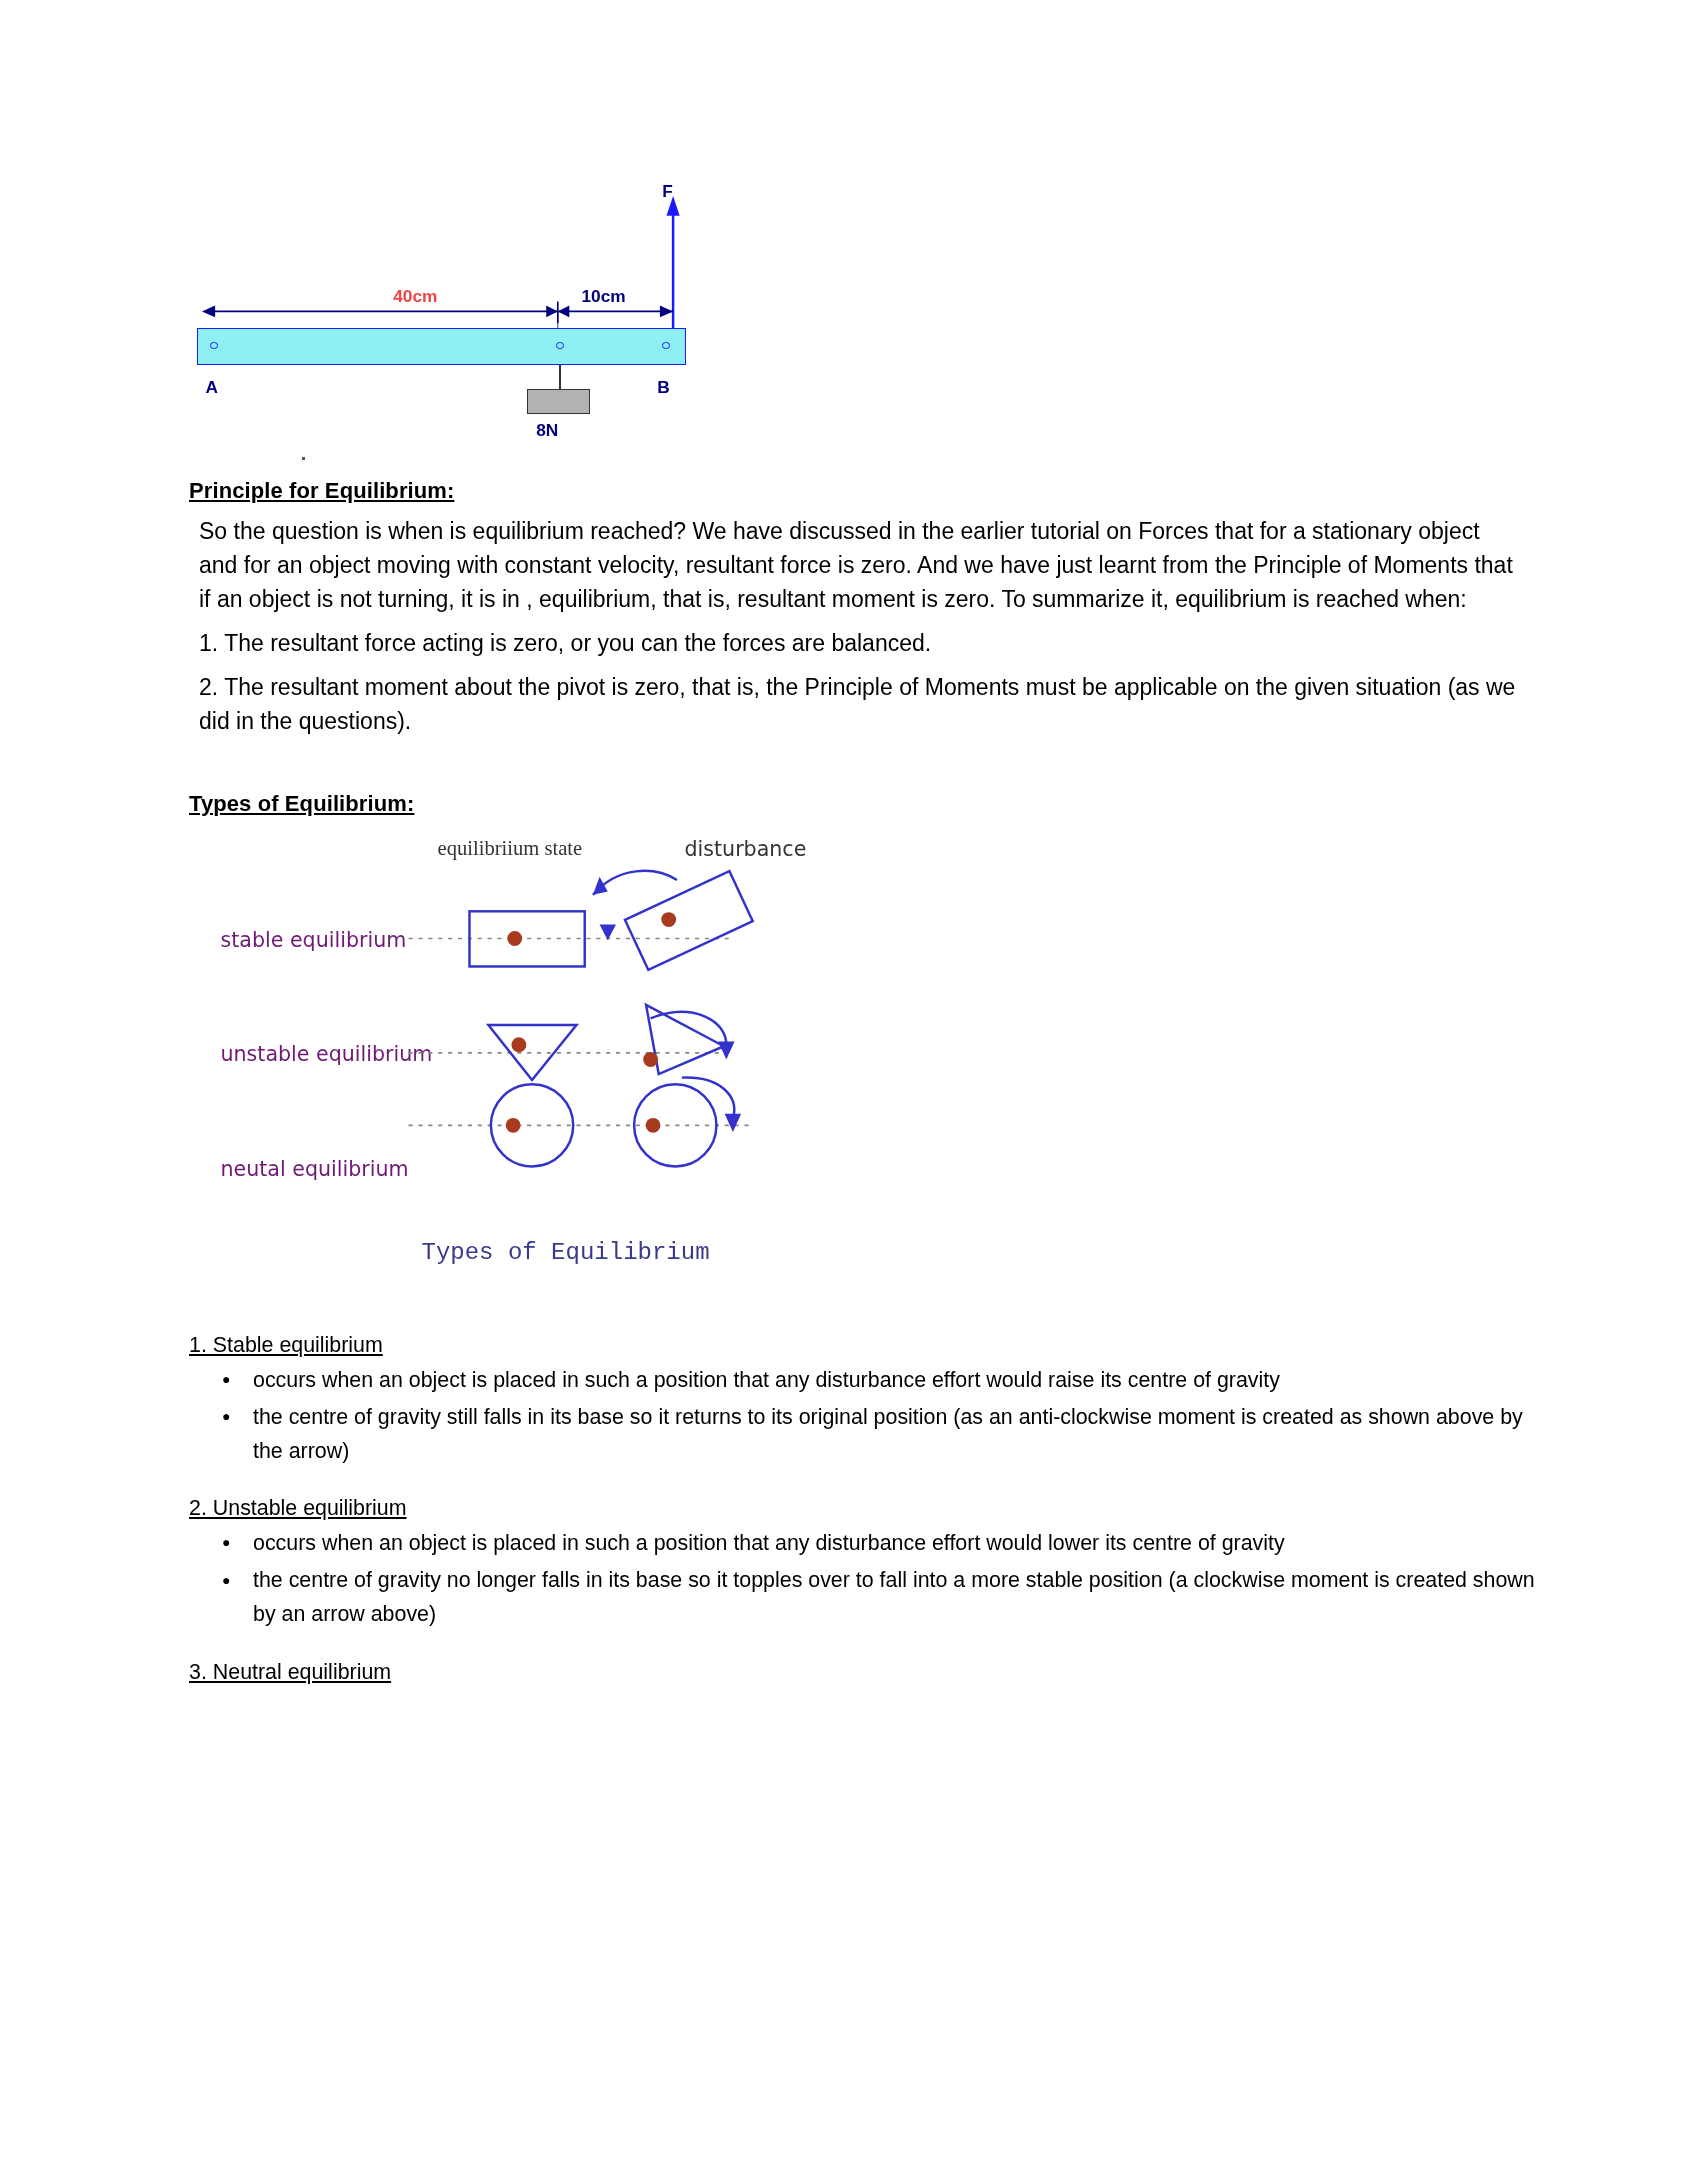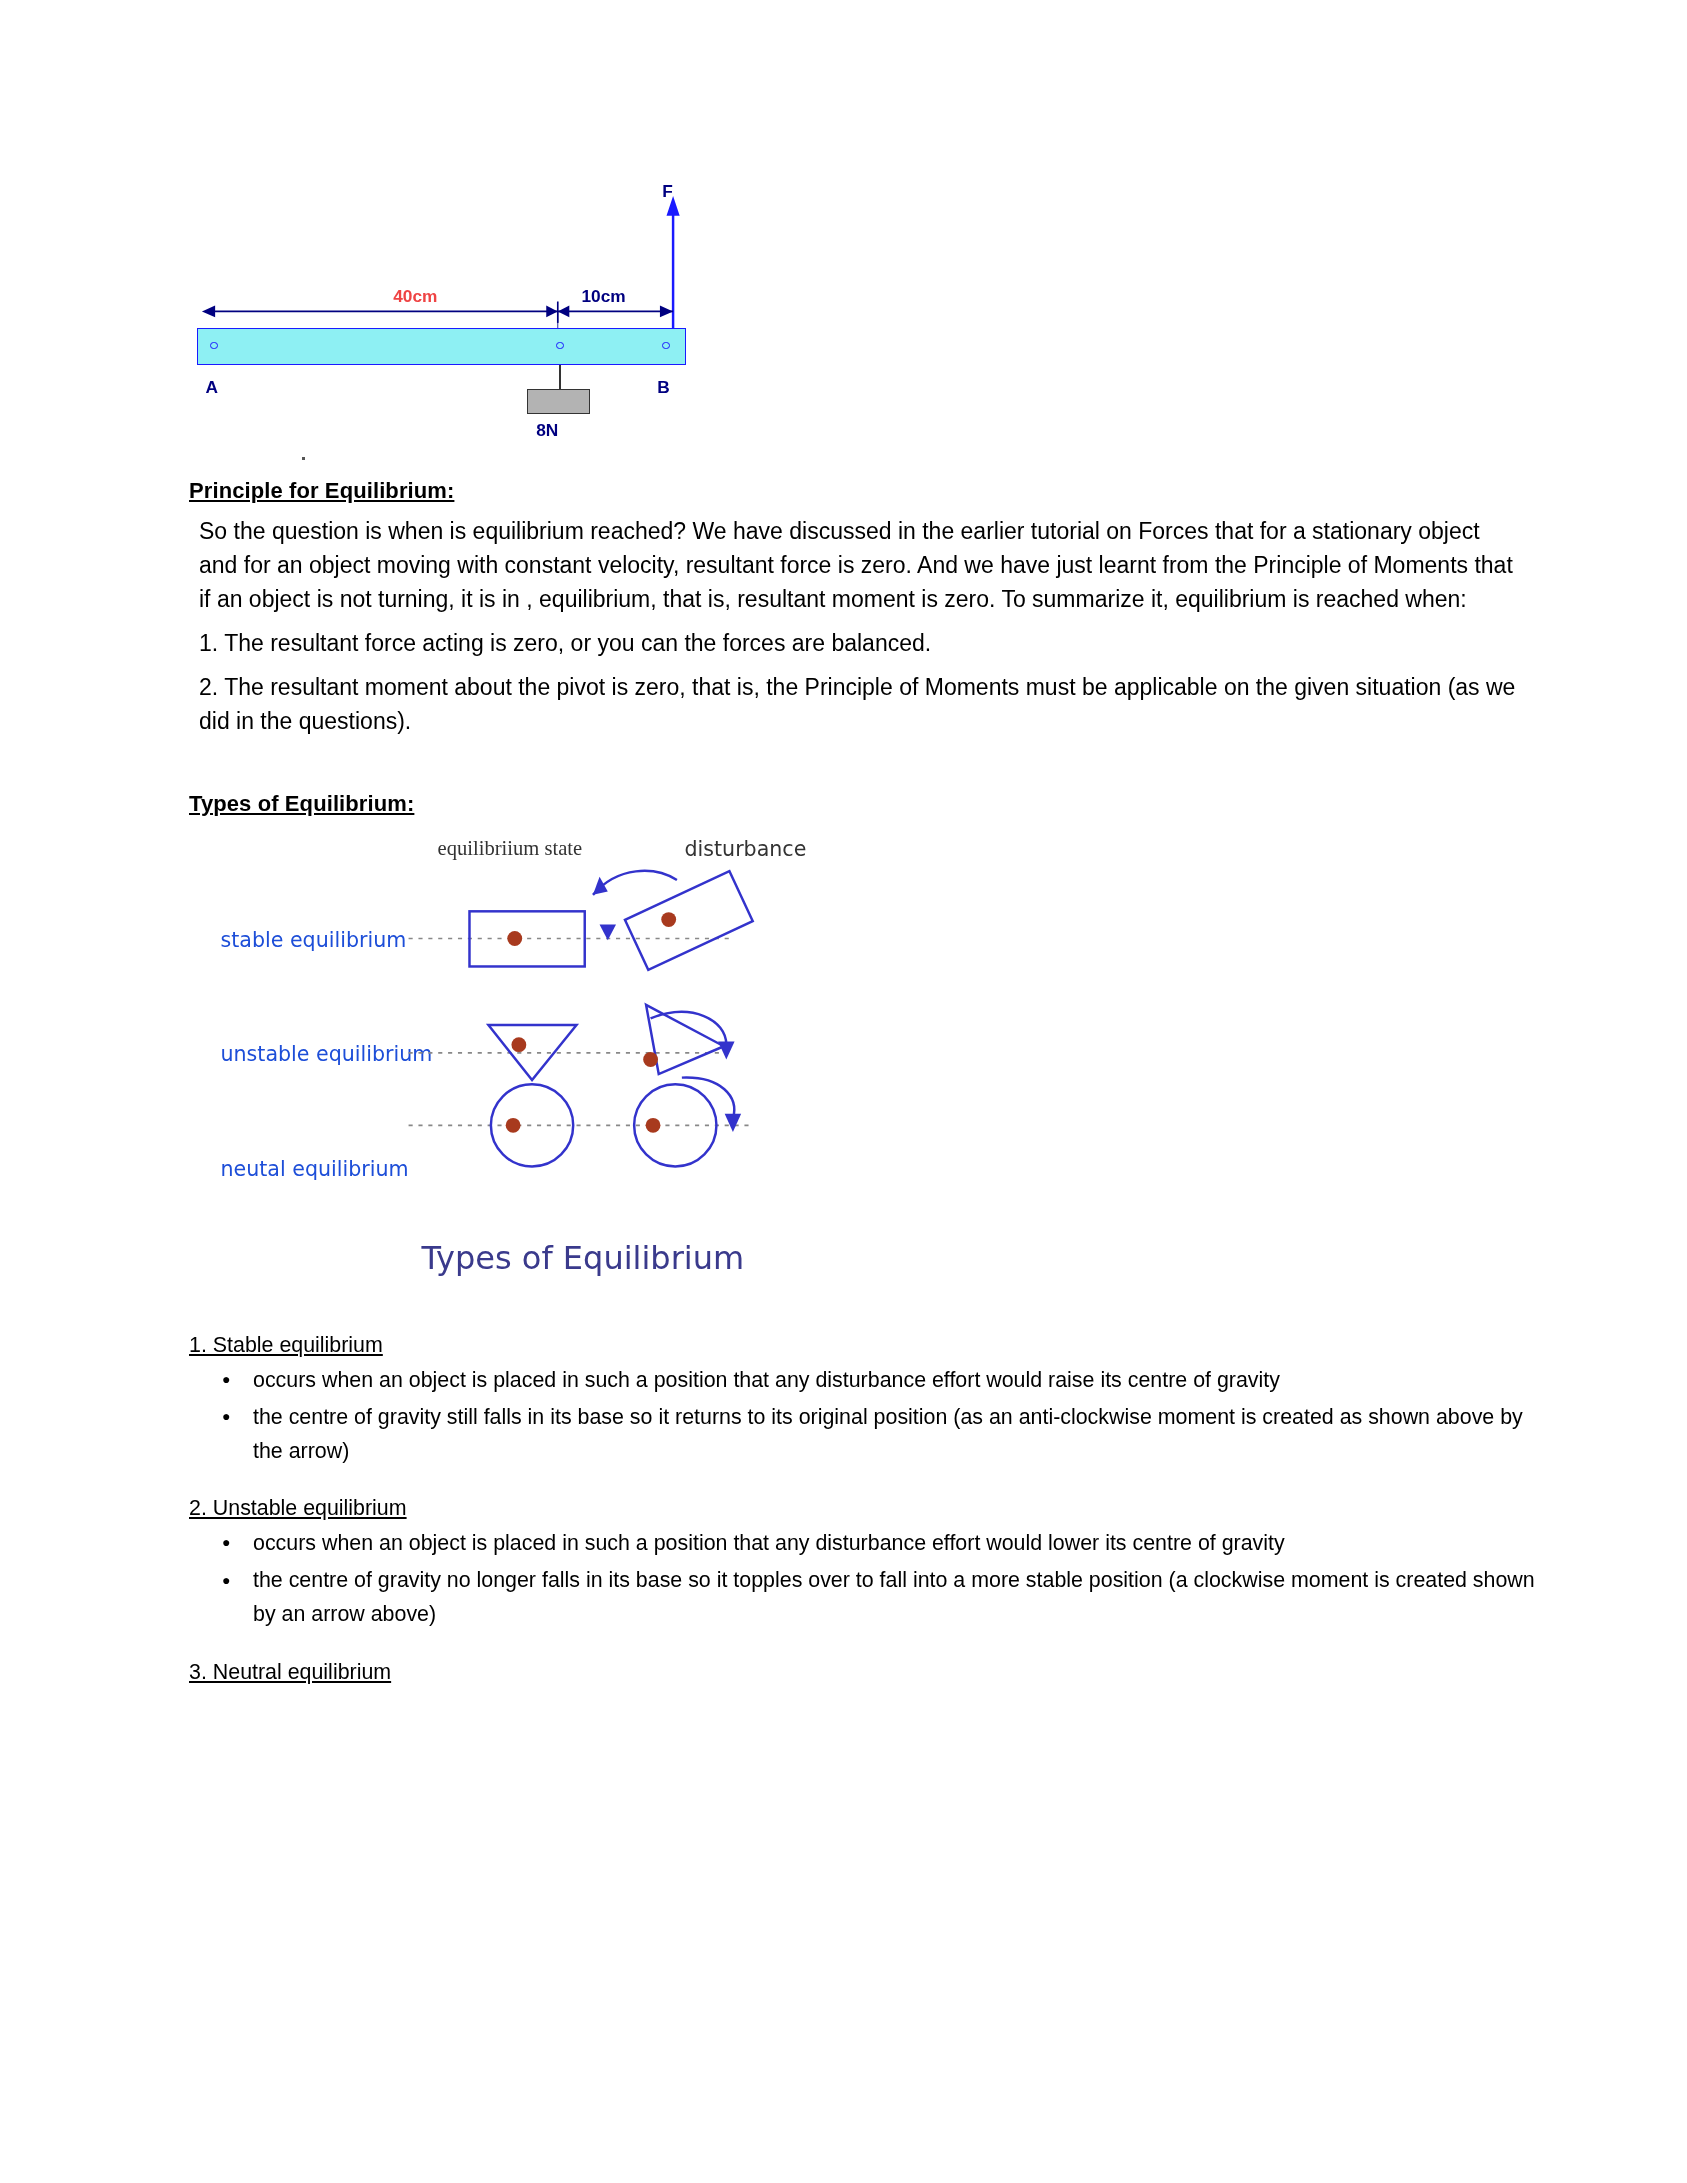--- a/index.html
+++ b/index.html
@@ -161,28 +161,29 @@
     font-family: "DejaVu Sans", sans-serif;
   }
   .eq-figure .cap-top {
     position: absolute;
     font-size: 20.6px;
     color: #333333;
   }
   .eq-row-label {
     position: absolute;
     font-size: 20.6px;
-    color: #1d4ed8;
+    color: #701a75;
   }
   .eq-title {
     position: absolute;
     left: 216px;
     top: 410px;
-    font-size: 32px;
+    font-size: 24px;
     color: #3a3a8c;
+    font-family: Liberation Mono, monospace;
   }
 
   
   h3.subhead {
     font-size: 21.4px;
     font-weight: normal;
     text-decoration: underline;
     margin: 0 0 5px 0;
   }
   ul.bullets {

